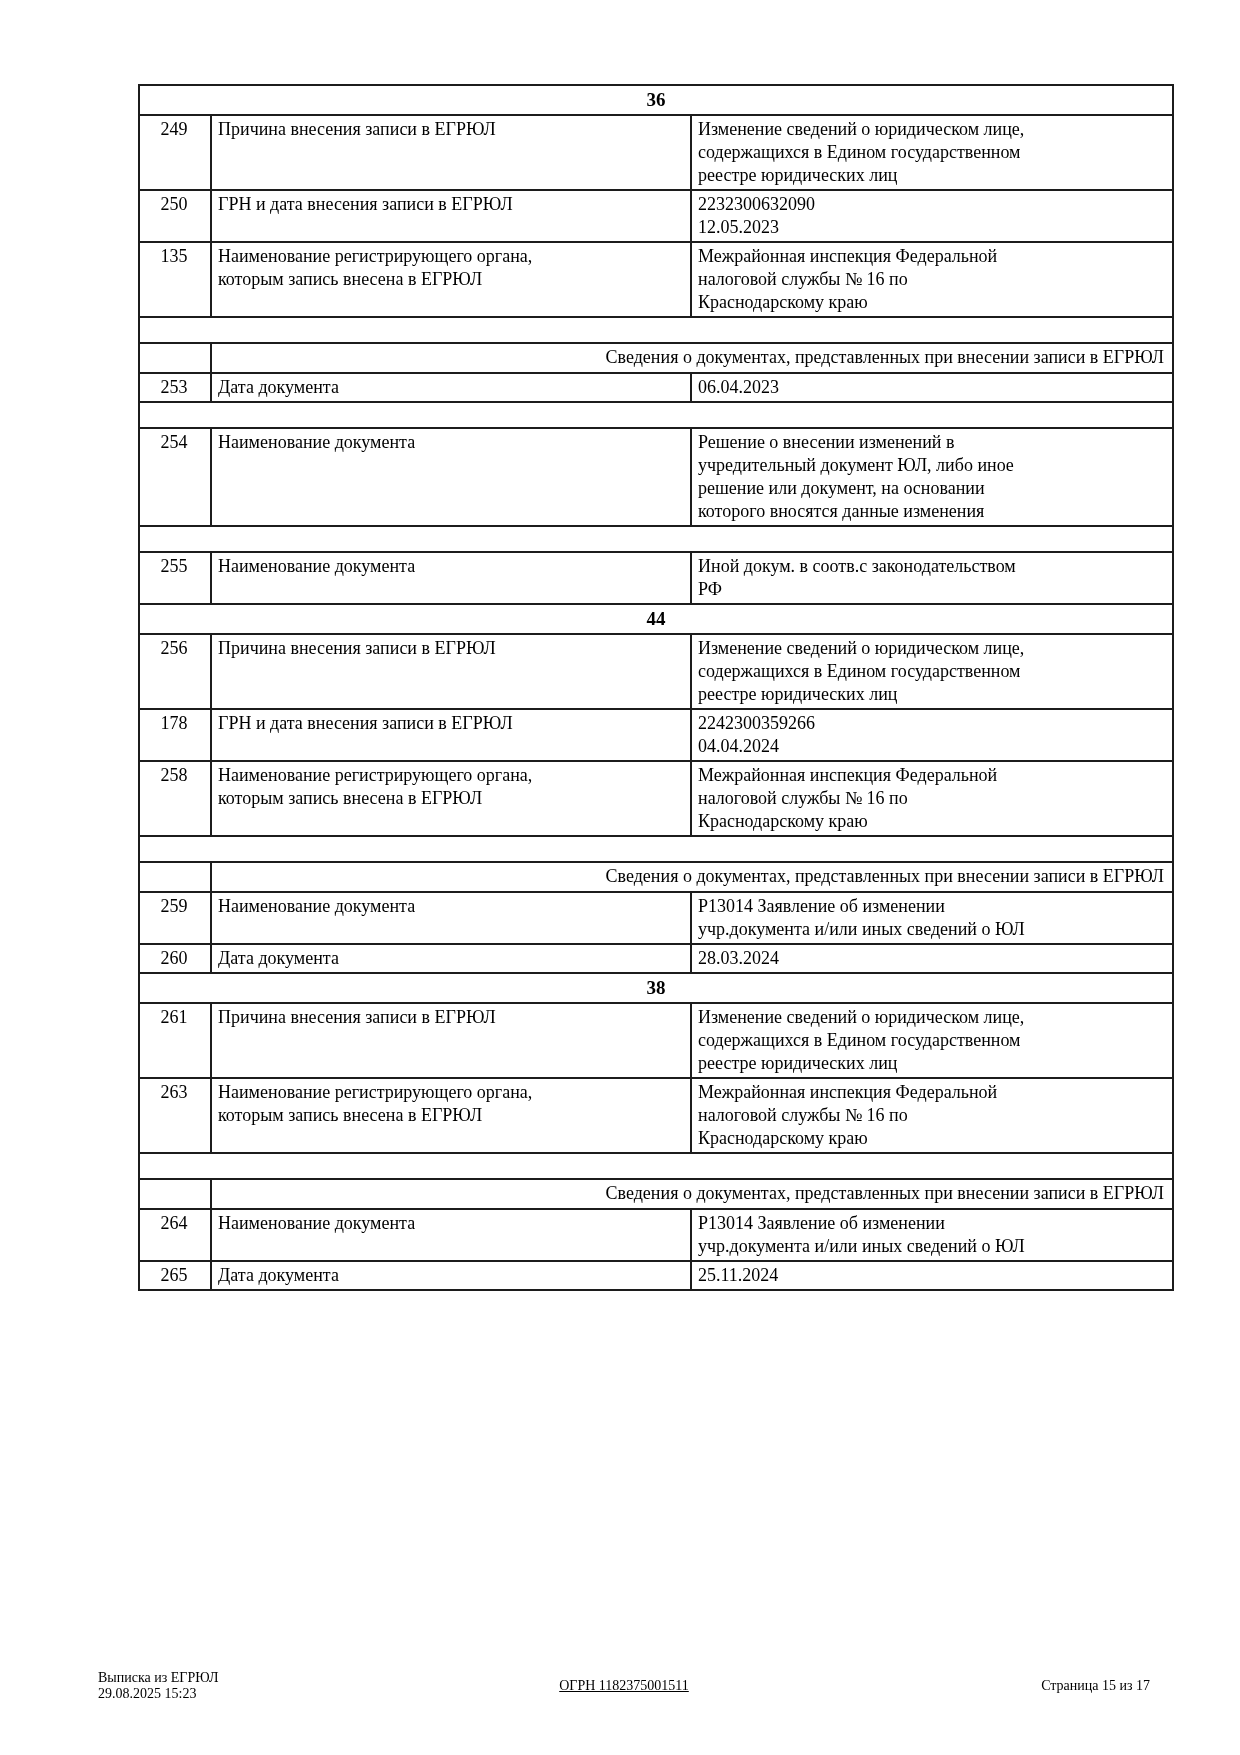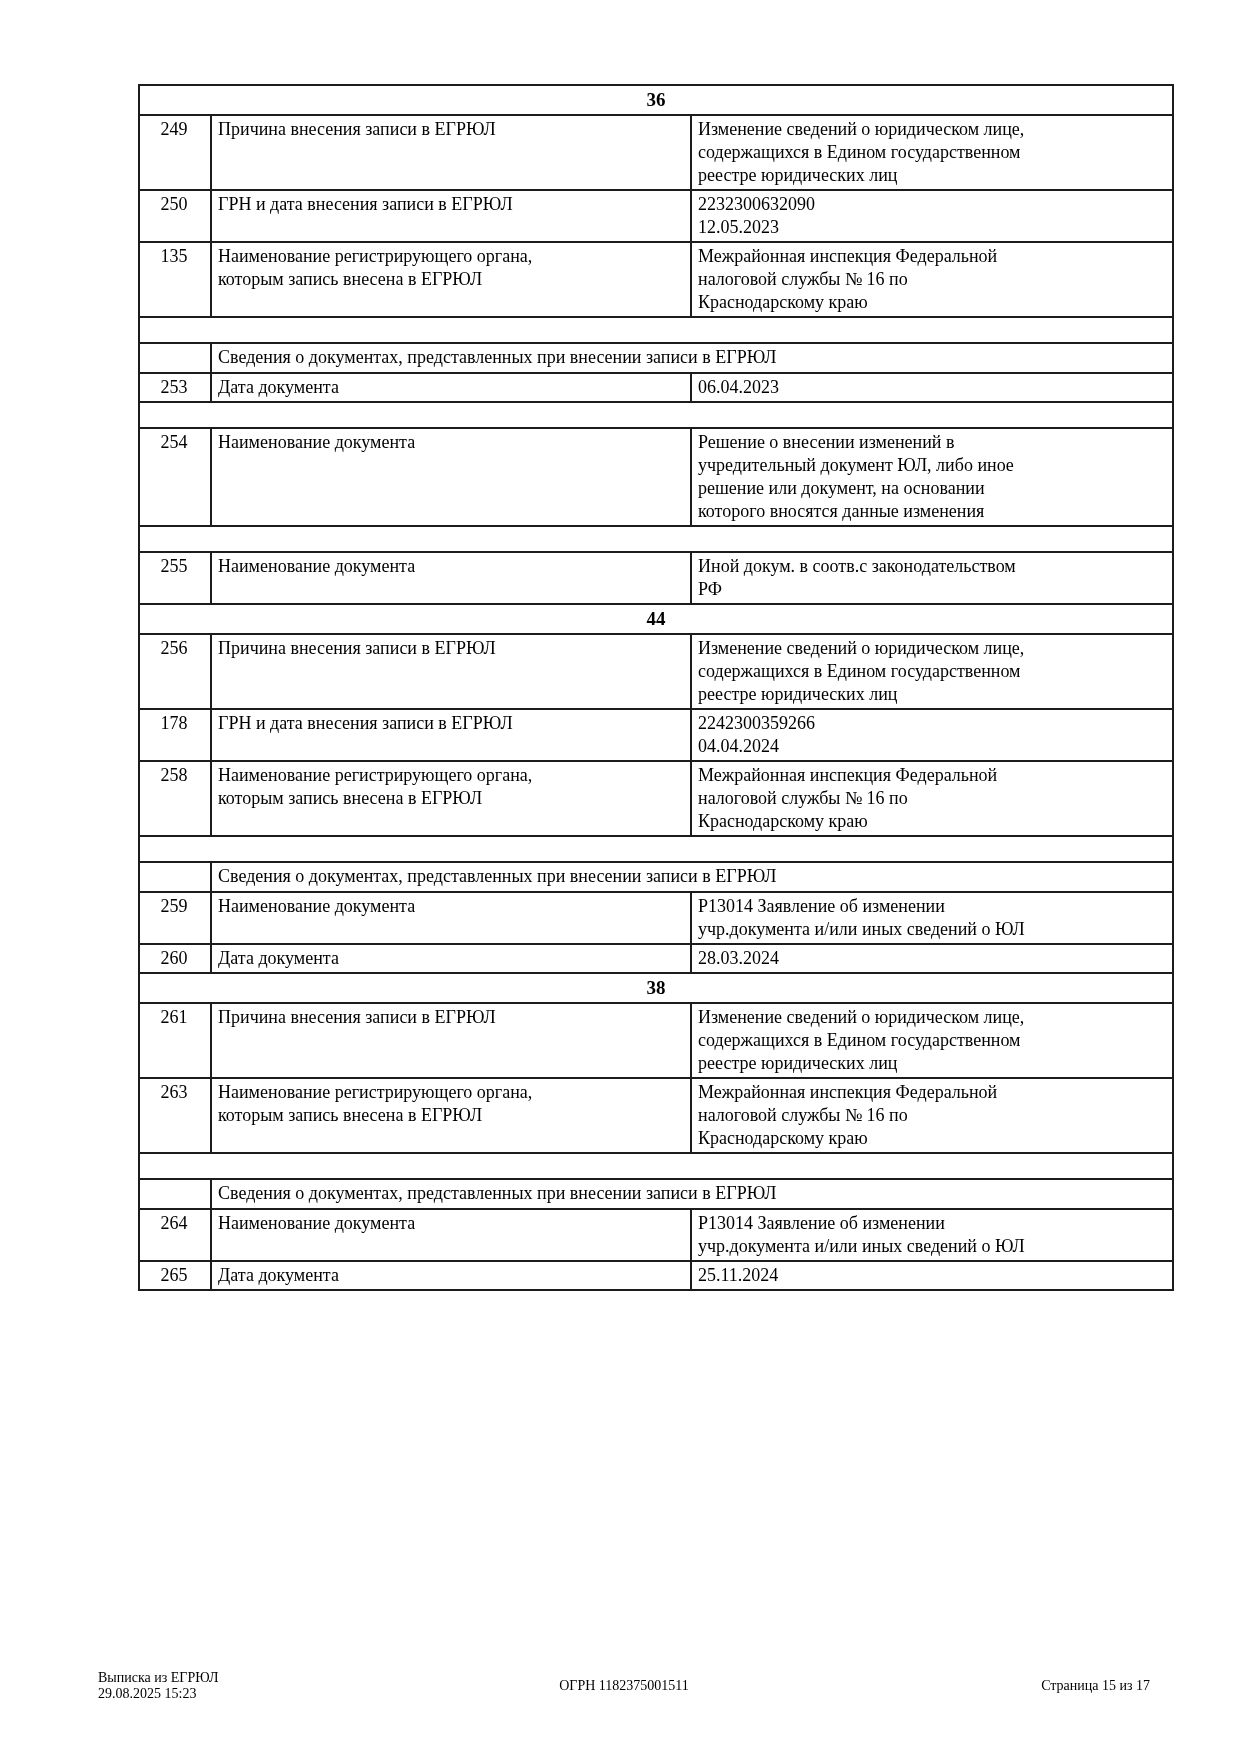--- a/index.html
+++ b/index.html
@@ -40,31 +40,31 @@
     height:24px;
     padding:2px;
     white-space:normal;
   }
   tr.sep td {
     border-left:none;
     border-right:none;
     height:24px;
     padding:0;
   }
-  tr.docs td { height:24px; }
+  tr.docs td { height:24px;text-align:right; }
   td.c-docs { padding-left:8px; }
   .footer {
     position:absolute;
     left:98px; top:1662px;
     width:1052px;
     font-size:14px;
     line-height:16px;
   }
   .f-left  { position:absolute; left:0; top:8px; }
-  .f-center{ position:absolute; left:0; top:16px; width:100%; text-align:center; }
+  .f-center{ position:absolute; left:0; top:16px; width:100%; text-align:center;text-decoration:underline; }
   .f-right { position:absolute; right:0; top:16px; }
 </style>
 </head>
 <body>
 
 <div class="page">
 
   <table class="egrul">
     <colgroup>
         <col class="c1">

